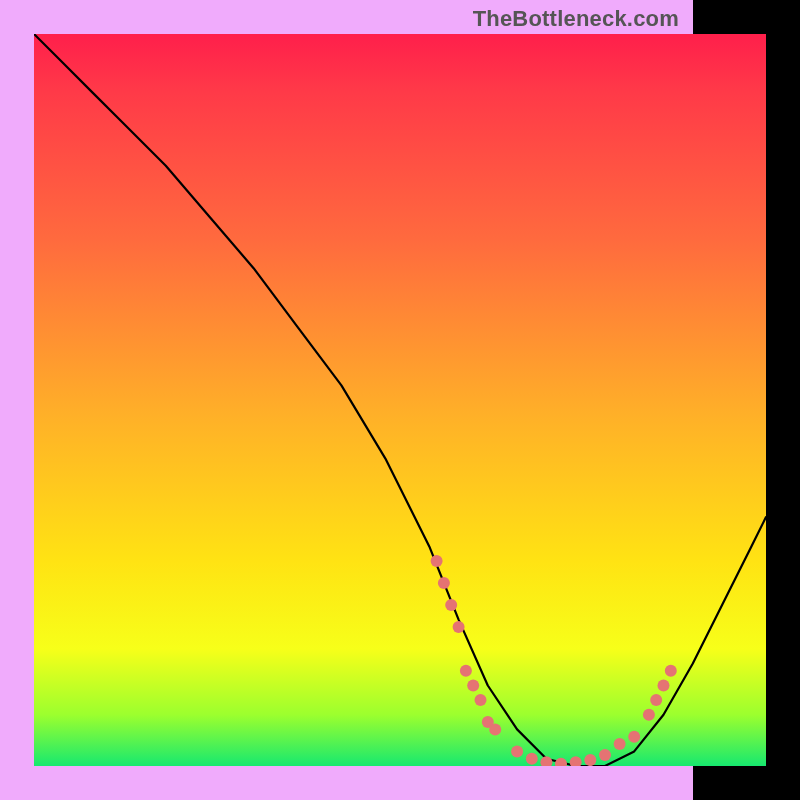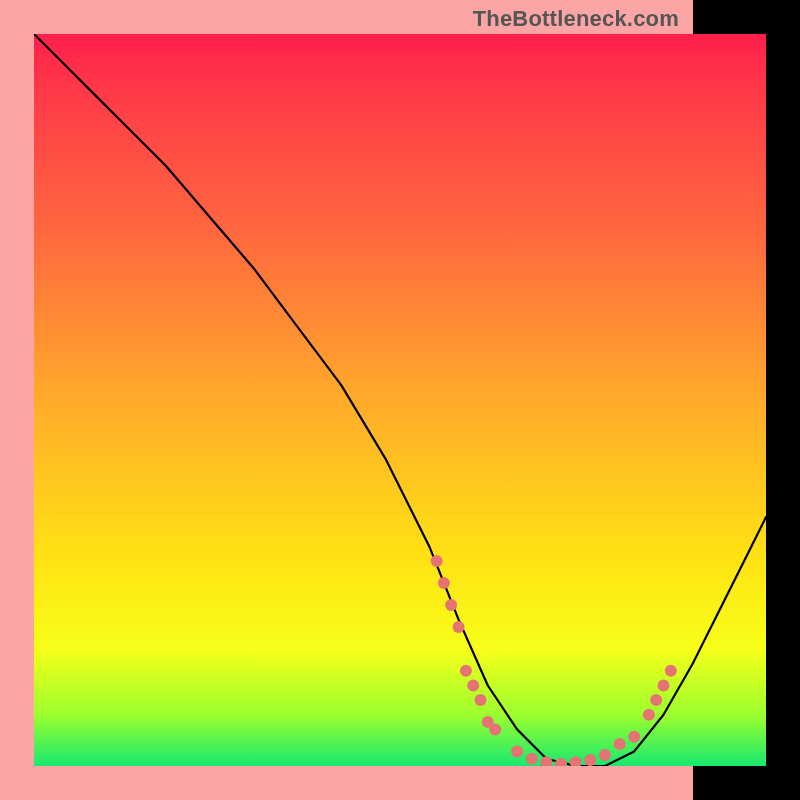--- a/index.html
+++ b/index.html
@@ -8,21 +8,21 @@
     background: #000;
     width: 800px;
     height: 800px;
     overflow: hidden;
     font-family: Arial, Helvetica, sans-serif;
   }
   .stage {
     position: relative;
     width: 693px;
     height: 800px;
-    background: #fca5a5;
+    background: #f0abfc;
   }
   .watermark {
     position: absolute;
     top: 6px;
     right: 14px;
     color: #555;
     font-size: 22px;
     font-weight: 600;
     letter-spacing: 0.2px;
     user-select: none;

